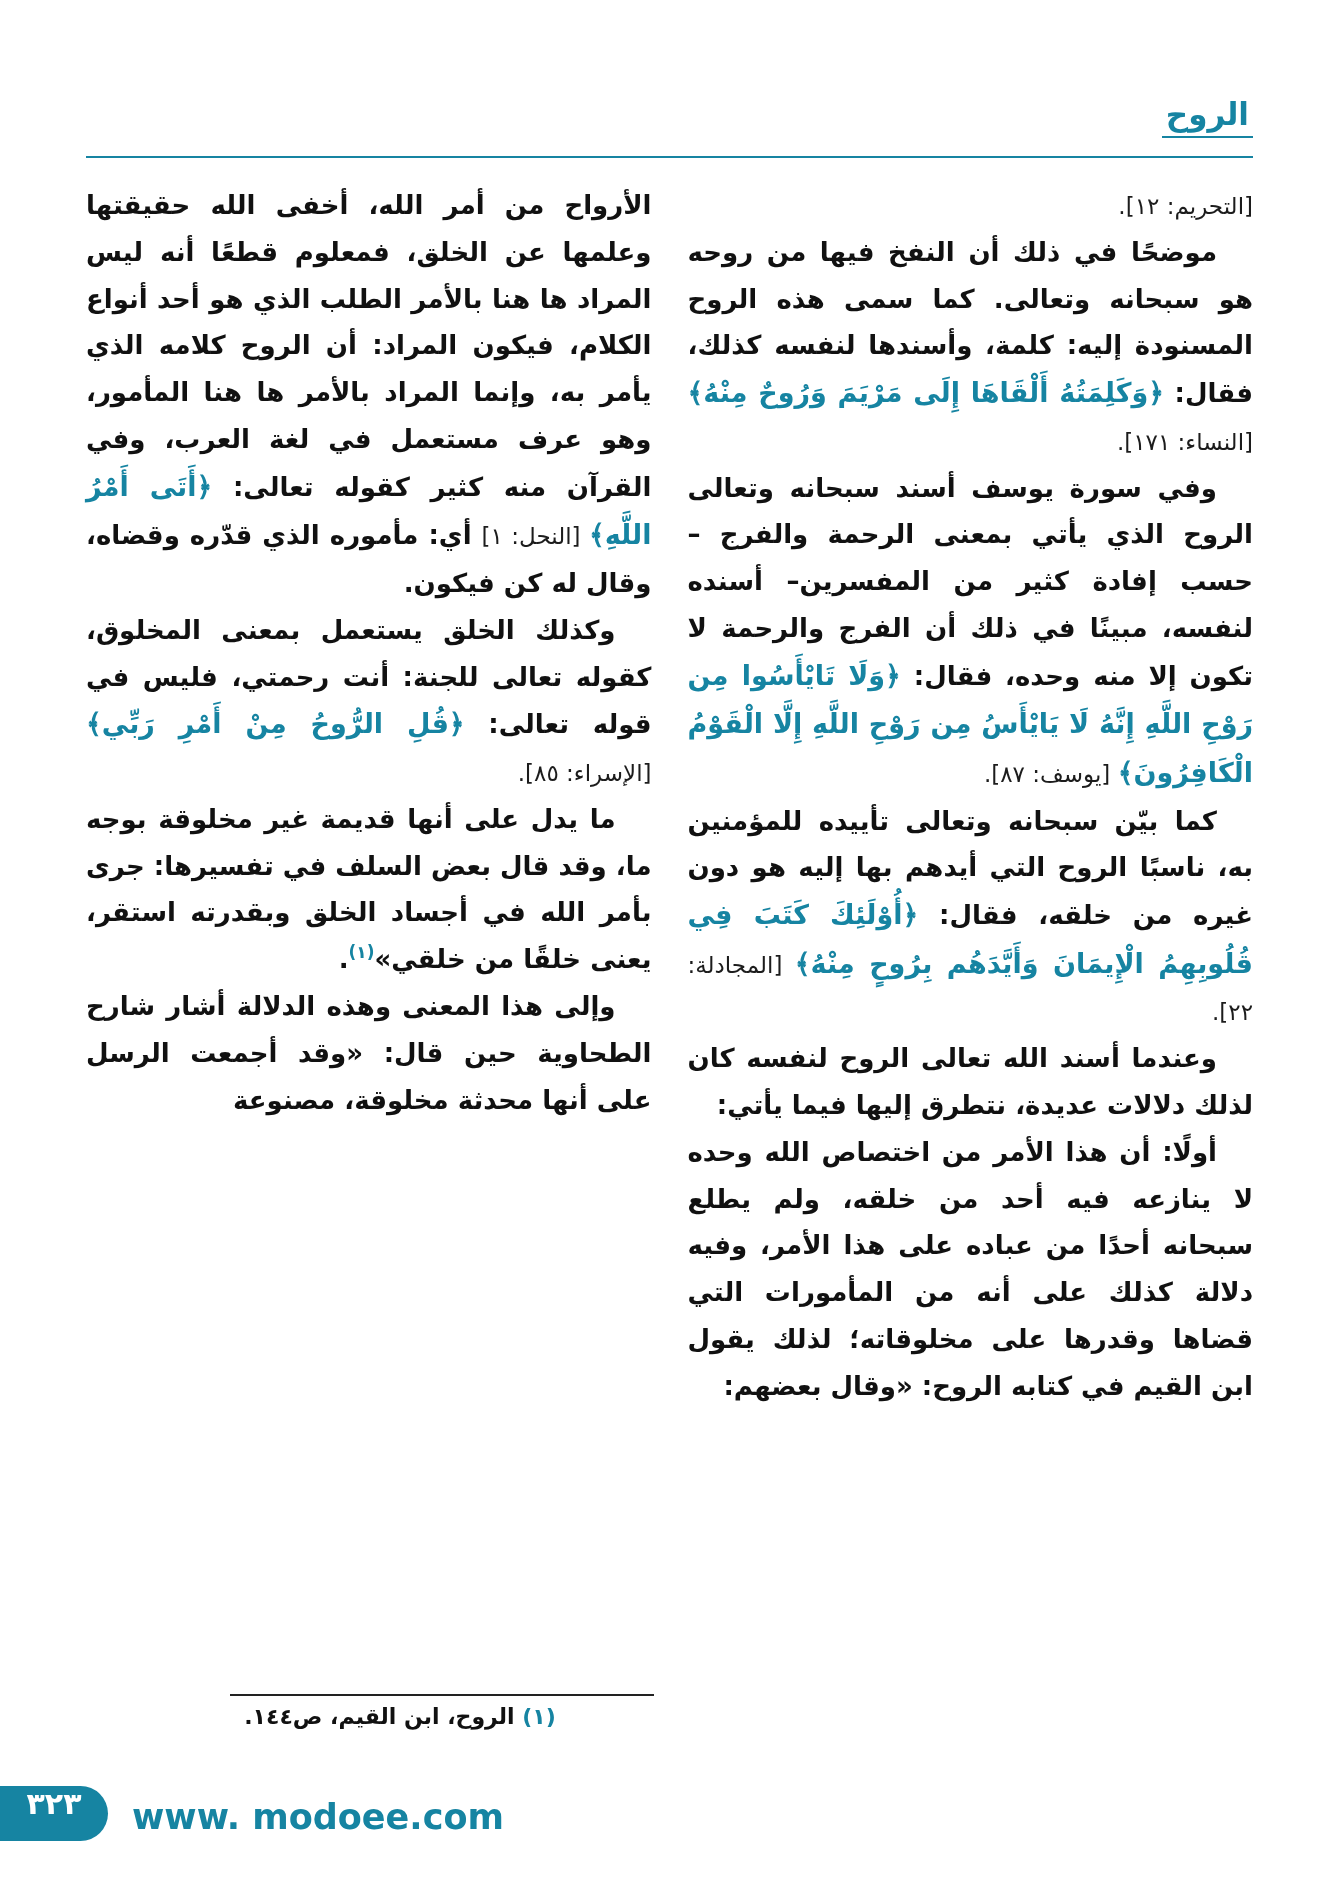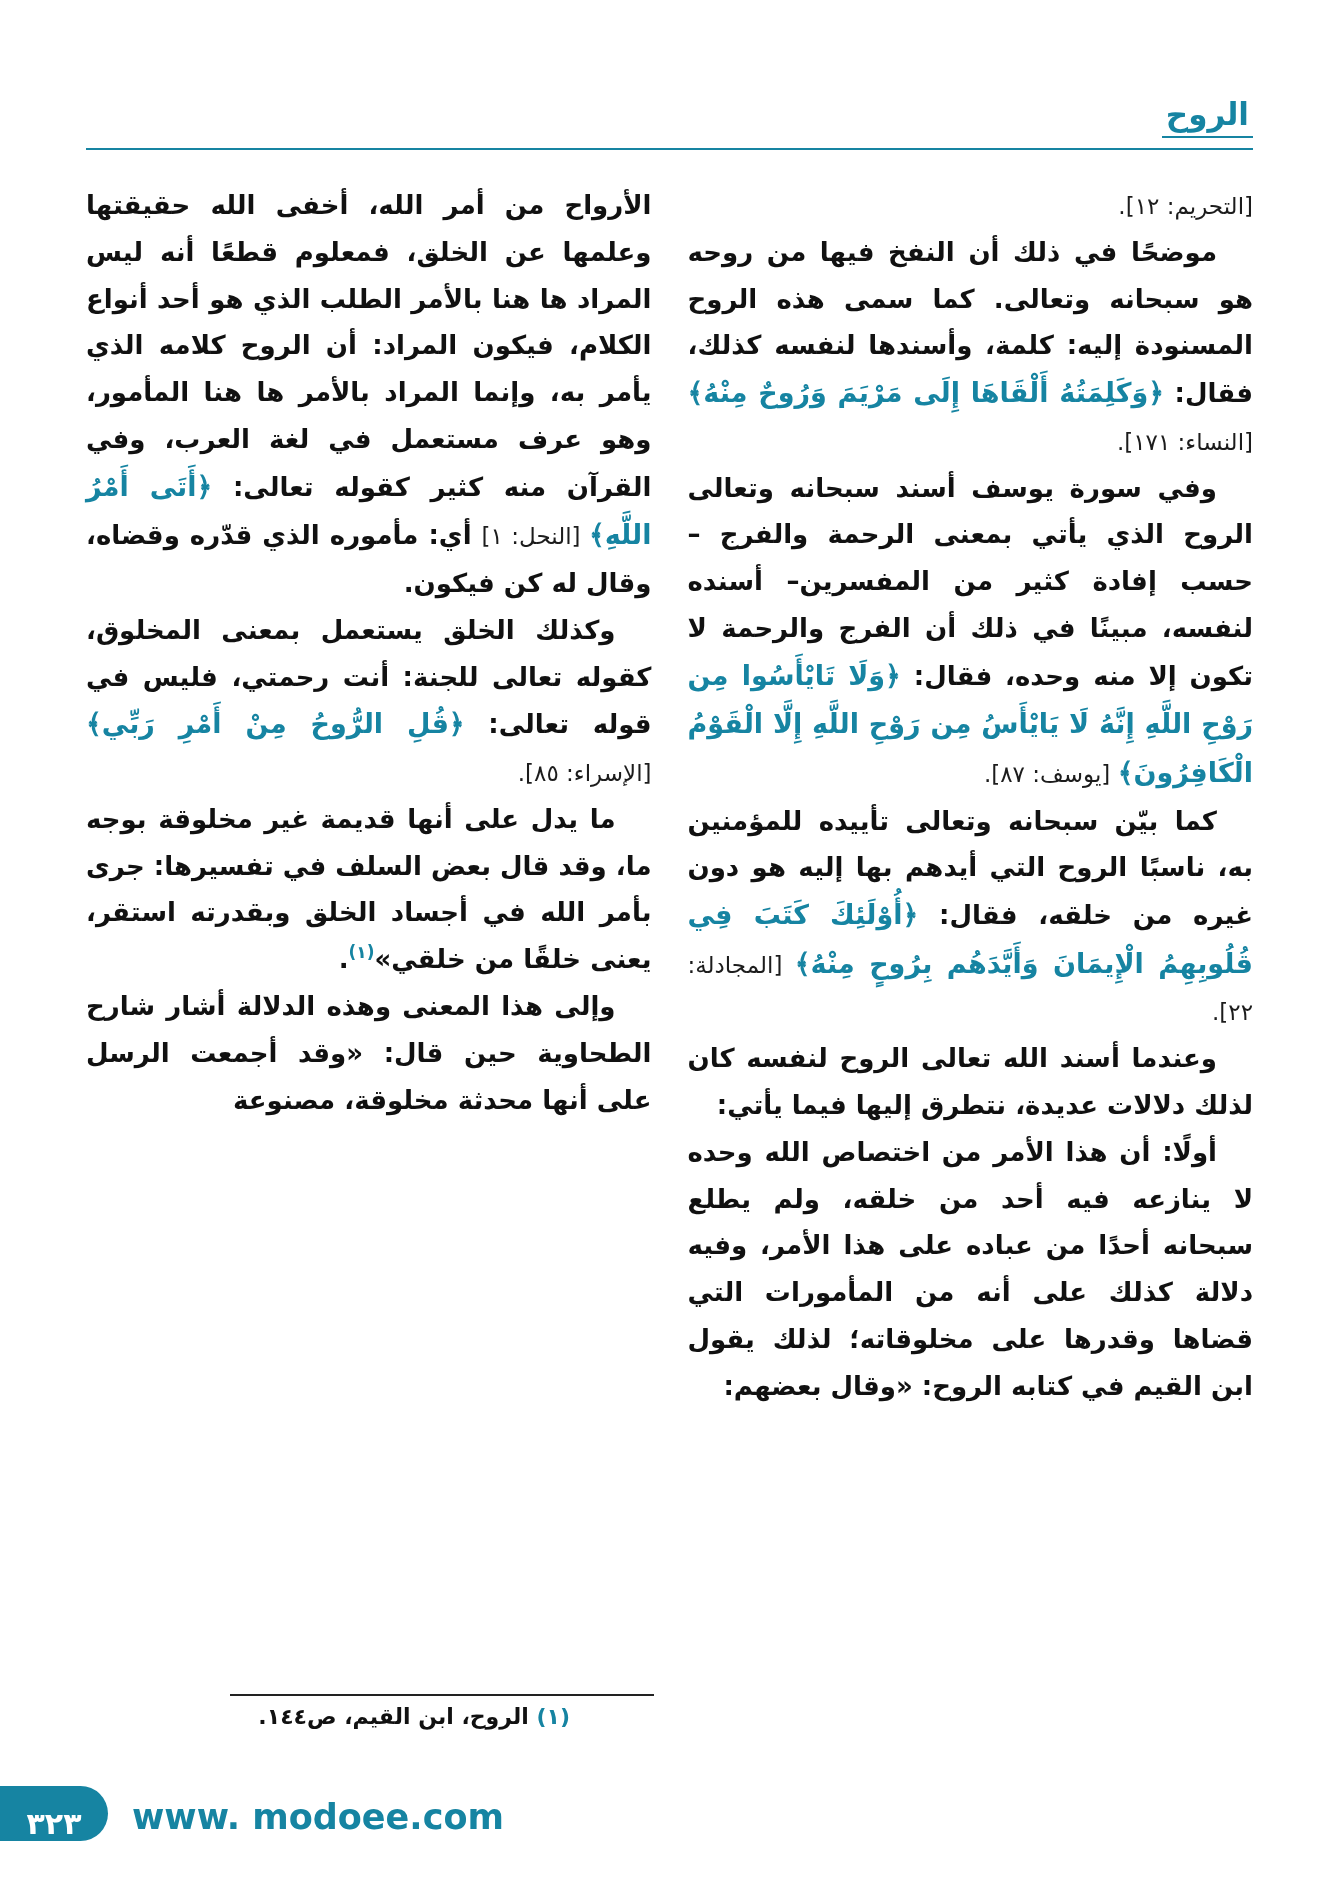--- a/index.html
+++ b/index.html
@@ -8,21 +8,21 @@
     background:#ffffff;
     font-family:"DejaVu Sans","Liberation Sans",sans-serif;
     color:#111;
     position:relative;
     overflow:hidden;
     direction:rtl;
   }
   .header{
     position:absolute;top:96px;right:86px;left:86px;
     border-bottom:2px solid var(--accent,#1684a2);
-    padding-bottom:10px;
+    padding-bottom:18px;
   }
   .header-title{
     display:inline-block;
     color:var(--accent,#1684a2);
     font-size:31px;font-weight:700;
     border-bottom:2px solid var(--accent,#1684a2);
     padding:0 4px 4px 4px;
   }
   .columns{
     position:absolute;top:182px;right:86px;left:86px;
@@ -57,29 +57,29 @@
   }
   .footnote{
     position:absolute;top:1694px;left:230px;width:424px;
     border-top:2px solid #222;
   }
   .footnote-text{
     margin-top:8px;
     padding-right:84px;
     font-size:22px;
     font-weight:700;
-    text-align:right;
+    text-align:center;
     color:#111;
   }
   .fn-marker{color:var(--accent,#1684a2);}
   .page-badge{
     position:absolute;top:1786px;left:0;width:108px;height:55px;
     background:var(--accent,#1684a2);
     border-radius:0 28px 28px 0;
-    display:flex;align-items:flex-end;justify-content:center;
+    display:flex;align-items:flex-start;justify-content:center;
     color:#fff;font-size:30px;font-weight:700;
   }
   .website{
     position:absolute;top:1797px;left:132px;
     color:var(--accent,#1684a2);
     font-size:35px;font-weight:700;
     direction:ltr;
   }
 </style>
 </head>

